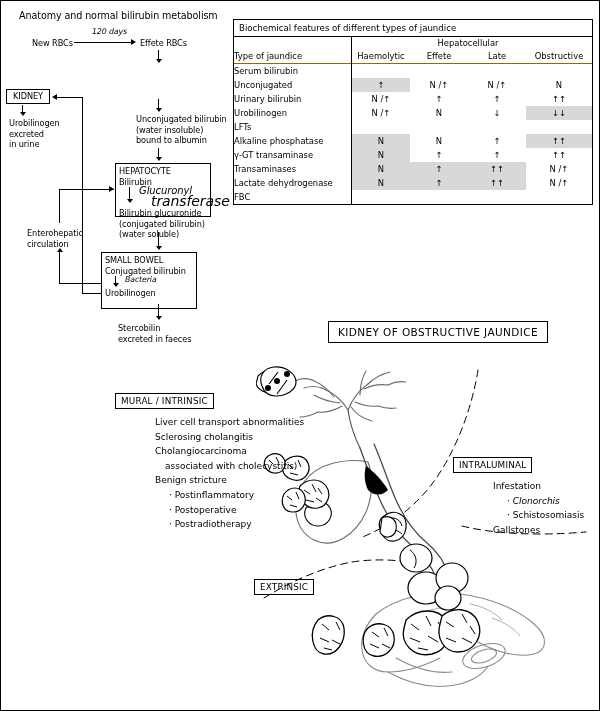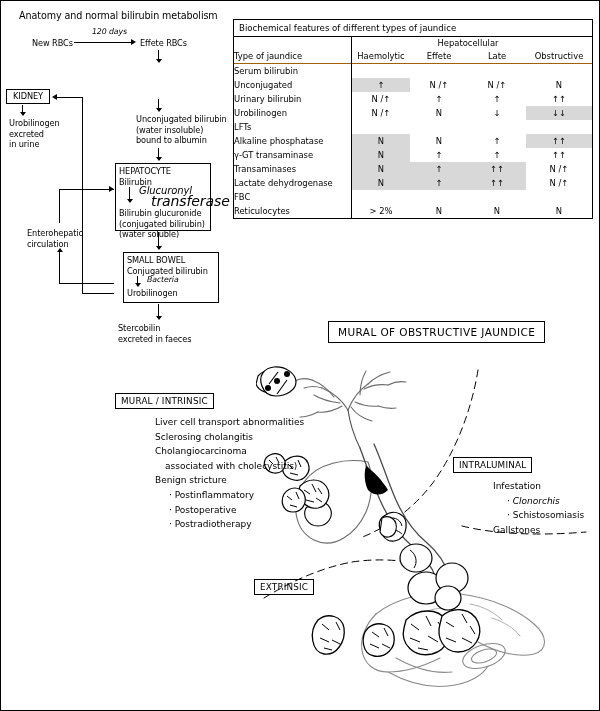--- a/index.html
+++ b/index.html
@@ -112,21 +112,21 @@
     <div class="t">Urobilinogen</div>
     <div class="t">excreted</div>
     <div class="t">in urine</div>
   </div>
 
   <div class="abs vline" style="left:81px;top:96px;height:197px;"></div>
   <div class="abs hline" style="left:81px;top:292px;width:32px;"></div>
   <div class="abs hline" style="left:56px;top:96px;width:26px;"></div>
   <div class="abs arrowleft" style="left:51px;top:93px;"></div>
 
-  <div class="abs fbox" style="left:114px;top:162px;width:96px;height:68px;">
+  <div class="abs fbox" style="left:114px;top:162px;width:96px;height:54px;">
     <div class="t">HEPATOCYTE</div>
     <div class="t">Bilirubin</div>
     <div style="position:relative;height:21px;">
       <span class="abs vline" style="left:10px;top:0px;height:13px;"></span>
       <span class="abs arrowdown" style="left:8px;top:12px;"></span>
       <div class="t ital abs" style="left:20px;top:-1px;font-size:10px;">Glucuronyl</div>
       <div class="t ital abs" style="left:32px;top:9px;font-size:14px;">transferase</div>
     </div>
     <div class="t">Bilirubin glucuronide</div>
     <div class="t">(conjugated bilirubin)</div>
@@ -140,21 +140,21 @@
     <div class="t">Enterohepatic</div>
     <div class="t">circulation</div>
   </div>
   <div class="abs vline" style="left:58px;top:188px;height:34px;"></div>
   <div class="abs hline" style="left:58px;top:188px;width:55px;"></div>
   <div class="abs arrowright" style="left:108px;top:185px;"></div>
   <div class="abs vline" style="left:58px;top:250px;height:33px;"></div>
   <div class="abs arrowup" style="left:56px;top:247px;"></div>
   <div class="abs hline" style="left:58px;top:282px;width:55px;"></div>
 
-  <div class="abs fbox" style="left:122px;top:251px;width:96px;height:51px;">
+  <div class="abs fbox" style="left:100px;top:251px;width:96px;height:57px;">
     <div class="t">SMALL BOWEL</div>
     <div class="t">Conjugated bilirubin</div>
     <div style="position:relative;height:12px;">
       <span class="abs vline" style="left:10px;top:0px;height:8px;"></span>
       <span class="abs arrowdown" style="left:8px;top:7px;"></span>
       <div class="t ital abs" style="left:20px;top:-1px;font-size:7.8px;">Bacteria</div>
     </div>
     <div class="t">Urobilinogen</div>
   </div>
 
@@ -247,33 +247,26 @@
             <td class="val hl">↑↑</td>
             <td class="val">N /↑</td>
           </tr>
           <tr>
             <td class="rowlbl">FBC</td>
             <td class="val vb"></td>
             <td class="val"></td>
             <td class="val"></td>
             <td class="val"></td>
           </tr>
-          <tr>
-            <td class="rowlbl ind">Reticulocytes</td>
-            <td class="val vb">&gt; 2%</td>
-            <td class="val">N</td>
-            <td class="val">N</td>
-            <td class="val">N</td>
-          </tr>
         </tbody>
     </table>
   </div>
 
   <div class="abs box ctr" id="banner">
-    <span>MURAL OF OBSTRUCTIVE JAUNDICE</span>
+    <span>KIDNEY OF OBSTRUCTIVE JAUNDICE</span>
   </div>
 
   <div class="abs" style="left:255px;top:365px;width:345px;height:336px;">
     <svg width="345" height="336" viewBox="0 0 345 336" xmlns="http://www.w3.org/2000/svg">
       <g fill="none" stroke="#6b6b6b" stroke-width="1.1" stroke-linecap="round">
 
         <path d="M92 44 C 86 34, 78 27, 66 22"></path>
         <path d="M78 31 C 72 23, 66 18, 56 14"></path>
         <path d="M84 37 C 76 36, 66 34, 58 29"></path>
         <path d="M86 40 C 80 44, 70 47, 62 46"></path>

